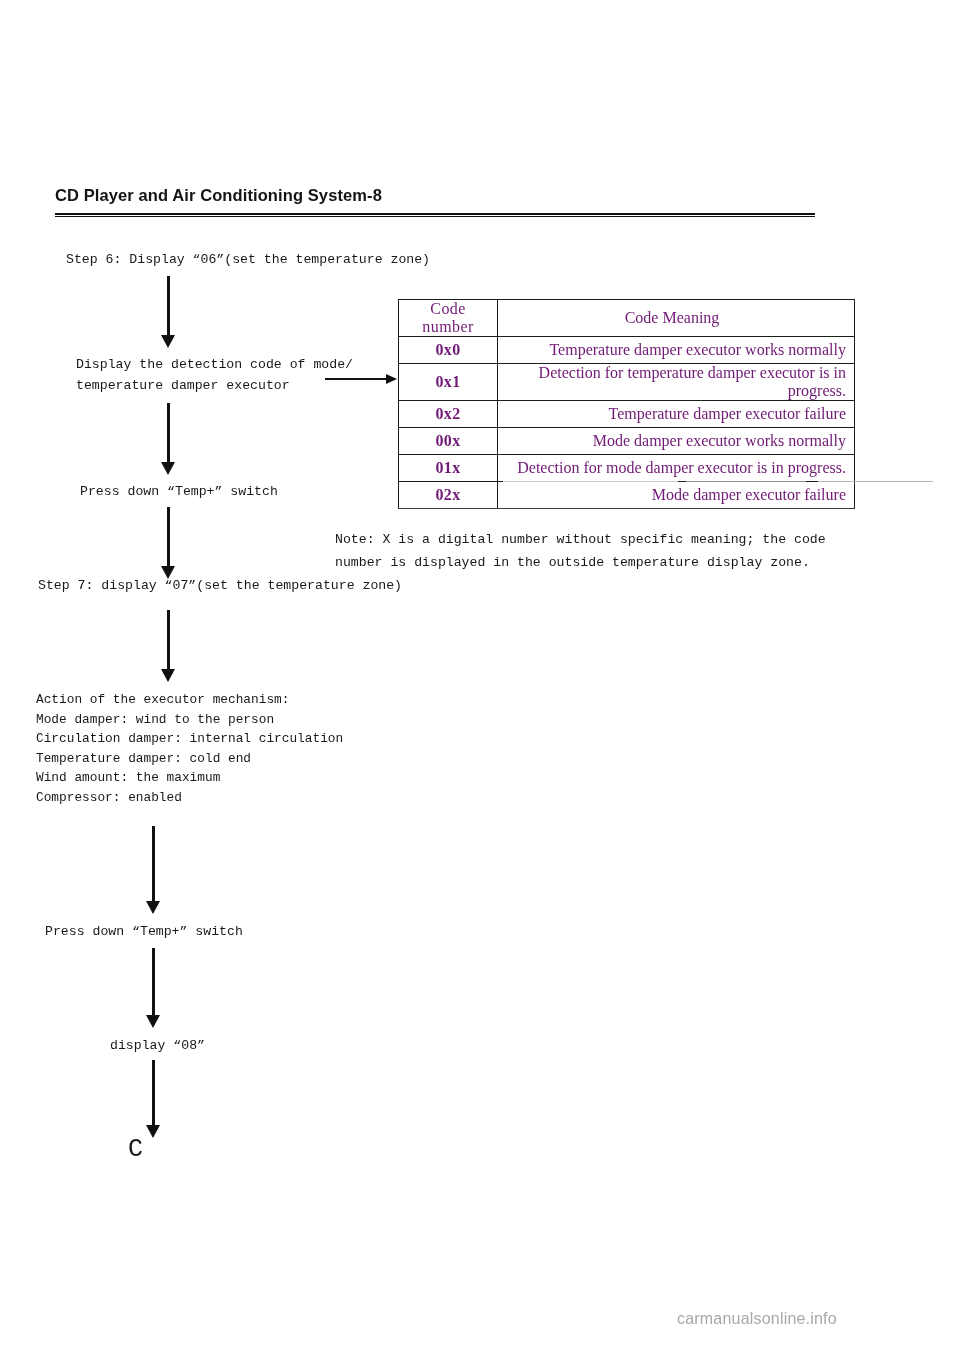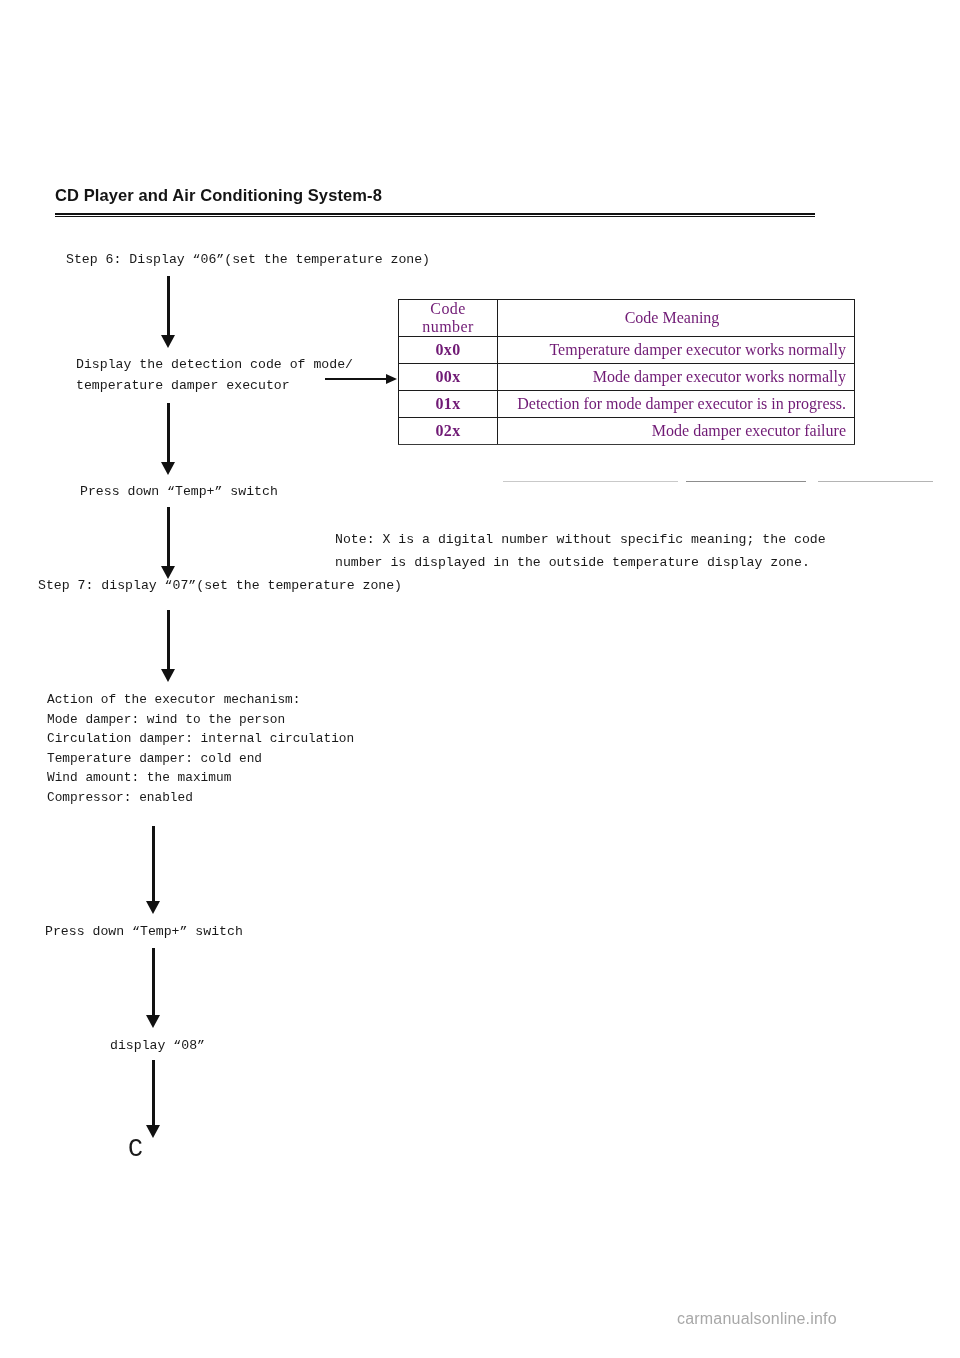--- a/index.html
+++ b/index.html
@@ -71,21 +71,21 @@
   .flow-text.tight {
     line-height: 19.5px;
     font-size: 12.8px;
   }
   .flow-text .ln { display: block; }
 
   #node-step6   { left: 66px;  top: 249px; }
   #node-display { left: 76px;  top: 354px; }
   #node-press1  { left: 80px;  top: 481px; }
   #node-step7   { left: 38px;  top: 575px; }
-  #node-action  { left: 47px;  top: 690px; }
+  #node-action  { left: 36px;  top: 690px; }
   #node-press2  { left: 45px;  top: 921px; }
   #node-disp08  { left: 110px; top: 1035px; }
   #node-c       { left: 128px; top: 1135px; font-size: 25px; line-height: 30px; font-weight: 400; }
 
   
   .arrow-v {
     position: absolute;
     width: 15px;
   }
   .arrow-v .shaft {
@@ -304,20 +304,28 @@
       <tbody>
         <tr class="head">
           <td class="col-num">Code number</td>
           <td class="col-mean">Code Meaning</td>
         </tr>
         <tr>
           <td class="col-num">0x0</td>
           <td class="col-mean">Temperature damper executor works normally</td>
         </tr>
         <tr>
+          <td class="col-num">0x1</td>
+          <td class="col-mean">Detection for temperature damper executor is in progress.</td>
+        </tr>
+        <tr>
+          <td class="col-num">0x2</td>
+          <td class="col-mean">Temperature damper executor failure</td>
+        </tr>
+        <tr>
           <td class="col-num">00x</td>
           <td class="col-mean">Mode damper executor works normally</td>
         </tr>
         <tr>
           <td class="col-num">01x</td>
           <td class="col-mean">Detection for mode damper executor is in progress.</td>
         </tr>
         <tr class="last-row">
           <td class="col-num">02x</td>
           <td class="col-mean">Mode damper executor failure</td>

